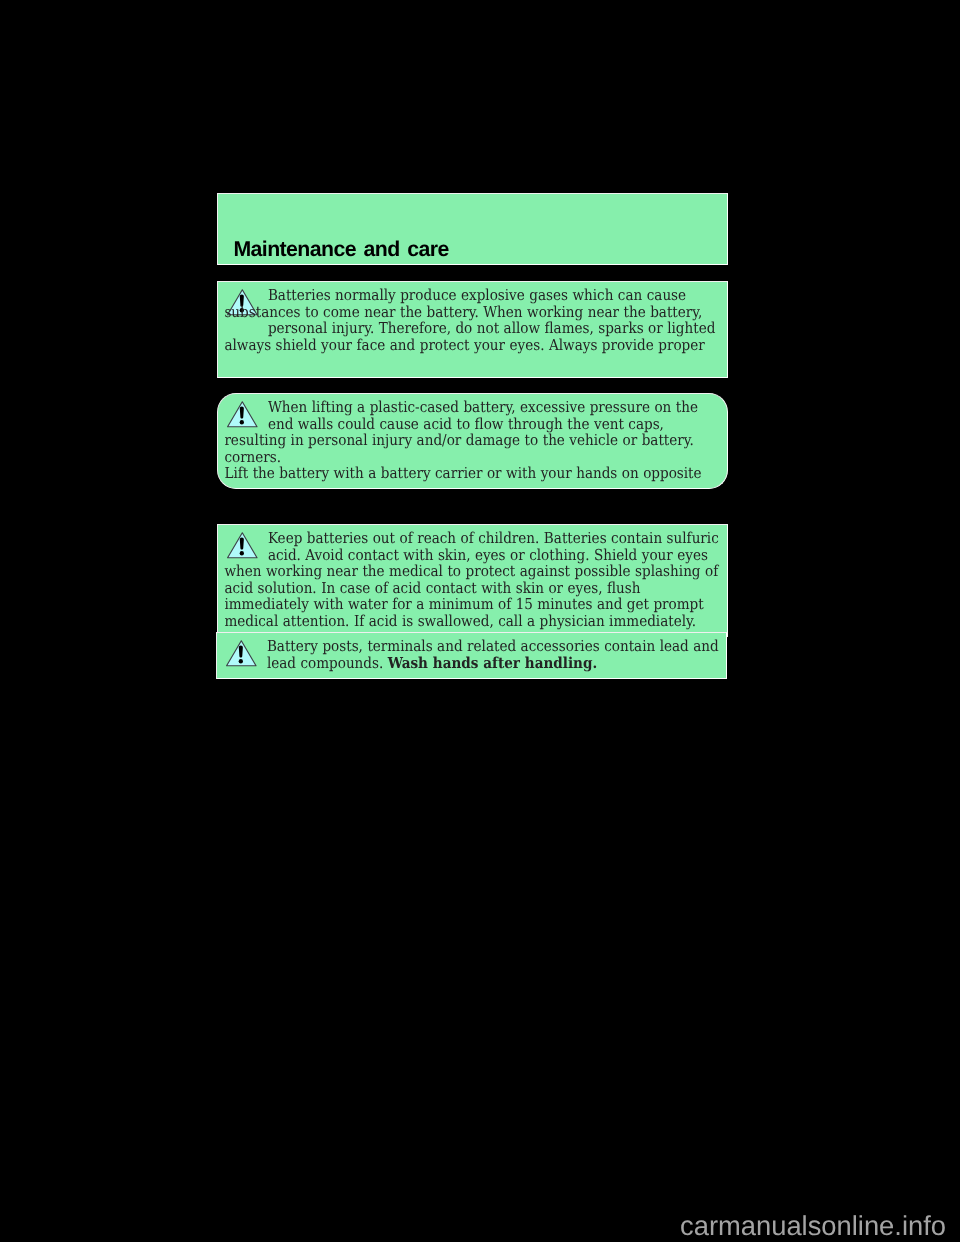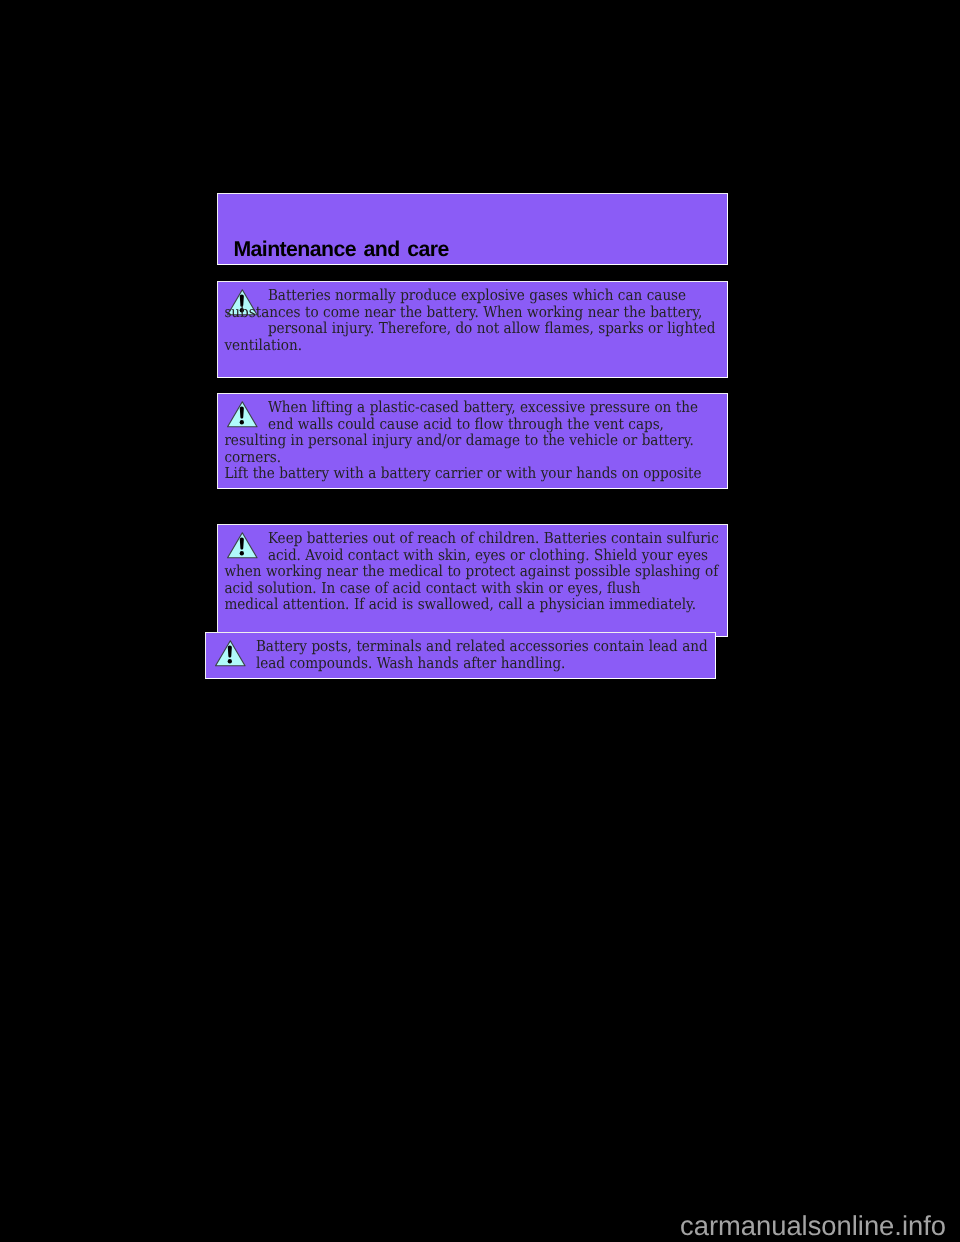--- a/index.html
+++ b/index.html
@@ -10,21 +10,21 @@
     font-family:"Liberation Serif", serif;
     -webkit-font-smoothing:antialiased;
     text-rendering:geometricPrecision;
   }
   .page { position:absolute; left:0; top:0; width:960px; height:1242px; }
 
   .panel {
     position:absolute;
     will-change:transform;
     transform:translateZ(0);
-    background:#8b5cf6;
+    background:#86efac;
     box-sizing:border-box;
     border-top:1.2px solid #f0f0f0;
     border-left:1.2px solid #efefef;
     border-right:1.6px solid #ffffff;
     border-bottom:1.6px solid #ffffff;
   }
 
   .heading {
     position:absolute;
     left:15.4px; top:45.2px;
@@ -48,21 +48,21 @@
     color:#232323;
     white-space:nowrap;
   }
   .warn-body div { height:16.47px; }
   .tri {
     position:absolute;
     left:7.6px; top:5.6px;
     width:32.6px; height:28.8px;
   }
   .ind { display:inline-block; width:43.5px; }
-  .warn-body b { font-weight:normal; }
+  .warn-body b { font-weight:bold; }
   .footer {
     position:absolute;
     will-change:transform;
     transform:translateZ(0);
     color:#a3a3a3;
     font-family:"Liberation Sans", sans-serif;
     font-size:27.35px;
     letter-spacing:0px;
     white-space:nowrap;
   }
@@ -79,25 +79,25 @@
   <div class="panel" style="left:217px; top:281px; width:511px; height:97px;">
     <svg class="tri" viewBox="0 0 124 108" shape-rendering="geometricPrecision">
       <path d="M62 6 L118 101 L6 101 Z" fill="#b0fafa" stroke="#3c4348" stroke-width="4.4" stroke-linejoin="round"></path>
       <path d="M60.2 24.0 c4.4 0 8.0 3.6 7.7 8.0 l-2.3 32.5 c-0.2 2.9 -2.5 5.0 -5.4 5.0 c-2.9 0 -5.2 -2.1 -5.4 -5.0 l-2.3 -32.5 c-0.3 -4.4 3.3 -8.0 7.7 -8.0 z" fill="#000"></path>
       <ellipse cx="60.2" cy="84.0" rx="8.2" ry="8.7" fill="#000"></ellipse>
     </svg>
     <div class="warn-body">
       <div><span class="ind"></span><span>Batteries normally produce explosive gases which can cause</span></div>
       <div>substances to come near the battery. When working near the battery,</div>
       <div><span class="ind"></span><span>personal injury. Therefore, do not allow flames, sparks or lighted</span></div>
-      <div>ventilation.</div>
+      <div>always shield your face and protect your eyes. Always provide proper</div>
     </div>
   </div>
 
-  <div class="panel" style="left:217px; top:393px; width:511px; height:96px;">
+  <div class="panel" style="left:217px; top:393px; width:511px; height:96px;border-radius:19px;">
     <svg class="tri" viewBox="0 0 124 108" shape-rendering="geometricPrecision">
       <path d="M62 6 L118 101 L6 101 Z" fill="#b0fafa" stroke="#3c4348" stroke-width="4.4" stroke-linejoin="round"></path>
       <path d="M60.2 24.0 c4.4 0 8.0 3.6 7.7 8.0 l-2.3 32.5 c-0.2 2.9 -2.5 5.0 -5.4 5.0 c-2.9 0 -5.2 -2.1 -5.4 -5.0 l-2.3 -32.5 c-0.3 -4.4 3.3 -8.0 7.7 -8.0 z" fill="#000"></path>
       <ellipse cx="60.2" cy="84.0" rx="8.2" ry="8.7" fill="#000"></ellipse>
     </svg>
     <div class="warn-body">
       <div><span class="ind"></span><span>When lifting a plastic-cased battery, excessive pressure on the</span></div>
       <div><span class="ind"></span><span>end walls could cause acid to flow through the vent caps,</span></div>
       <div>resulting in personal injury and/or damage to the vehicle or battery.</div>
       <div>corners.</div>
@@ -109,25 +109,26 @@
     <svg class="tri" viewBox="0 0 124 108" shape-rendering="geometricPrecision">
       <path d="M62 6 L118 101 L6 101 Z" fill="#b0fafa" stroke="#3c4348" stroke-width="4.4" stroke-linejoin="round"></path>
       <path d="M60.2 24.0 c4.4 0 8.0 3.6 7.7 8.0 l-2.3 32.5 c-0.2 2.9 -2.5 5.0 -5.4 5.0 c-2.9 0 -5.2 -2.1 -5.4 -5.0 l-2.3 -32.5 c-0.3 -4.4 3.3 -8.0 7.7 -8.0 z" fill="#000"></path>
       <ellipse cx="60.2" cy="84.0" rx="8.2" ry="8.7" fill="#000"></ellipse>
     </svg>
     <div class="warn-body">
       <div><span class="ind"></span><span>Keep batteries out of reach of children. Batteries contain sulfuric</span></div>
       <div><span class="ind"></span><span>acid. Avoid contact with skin, eyes or clothing. Shield your eyes</span></div>
       <div>when working near the medical to protect against possible splashing of</div>
       <div>acid solution. In case of acid contact with skin or eyes, flush</div>
+      <div>immediately with water for a minimum of 15 minutes and get prompt</div>
       <div>medical attention. If acid is swallowed, call a physician immediately.</div>
     </div>
   </div>
 
-  <div class="panel" style="left:205px; top:632px; width:511px; height:47px;">
+  <div class="panel" style="left:216px; top:632px; width:511px; height:47px;">
     <svg class="tri" viewBox="0 0 124 108" shape-rendering="geometricPrecision">
       <path d="M62 6 L118 101 L6 101 Z" fill="#b0fafa" stroke="#3c4348" stroke-width="4.4" stroke-linejoin="round"></path>
       <path d="M60.2 24.0 c4.4 0 8.0 3.6 7.7 8.0 l-2.3 32.5 c-0.2 2.9 -2.5 5.0 -5.4 5.0 c-2.9 0 -5.2 -2.1 -5.4 -5.0 l-2.3 -32.5 c-0.3 -4.4 3.3 -8.0 7.7 -8.0 z" fill="#000"></path>
       <ellipse cx="60.2" cy="84.0" rx="8.2" ry="8.7" fill="#000"></ellipse>
     </svg>
     <div class="warn-body">
       <div><span class="ind"></span><span>Battery posts, terminals and related accessories contain lead and</span></div>
       <div><span class="ind"></span><span>lead compounds. </span><b>Wash hands after handling.</b></div>
     </div>
   </div>

